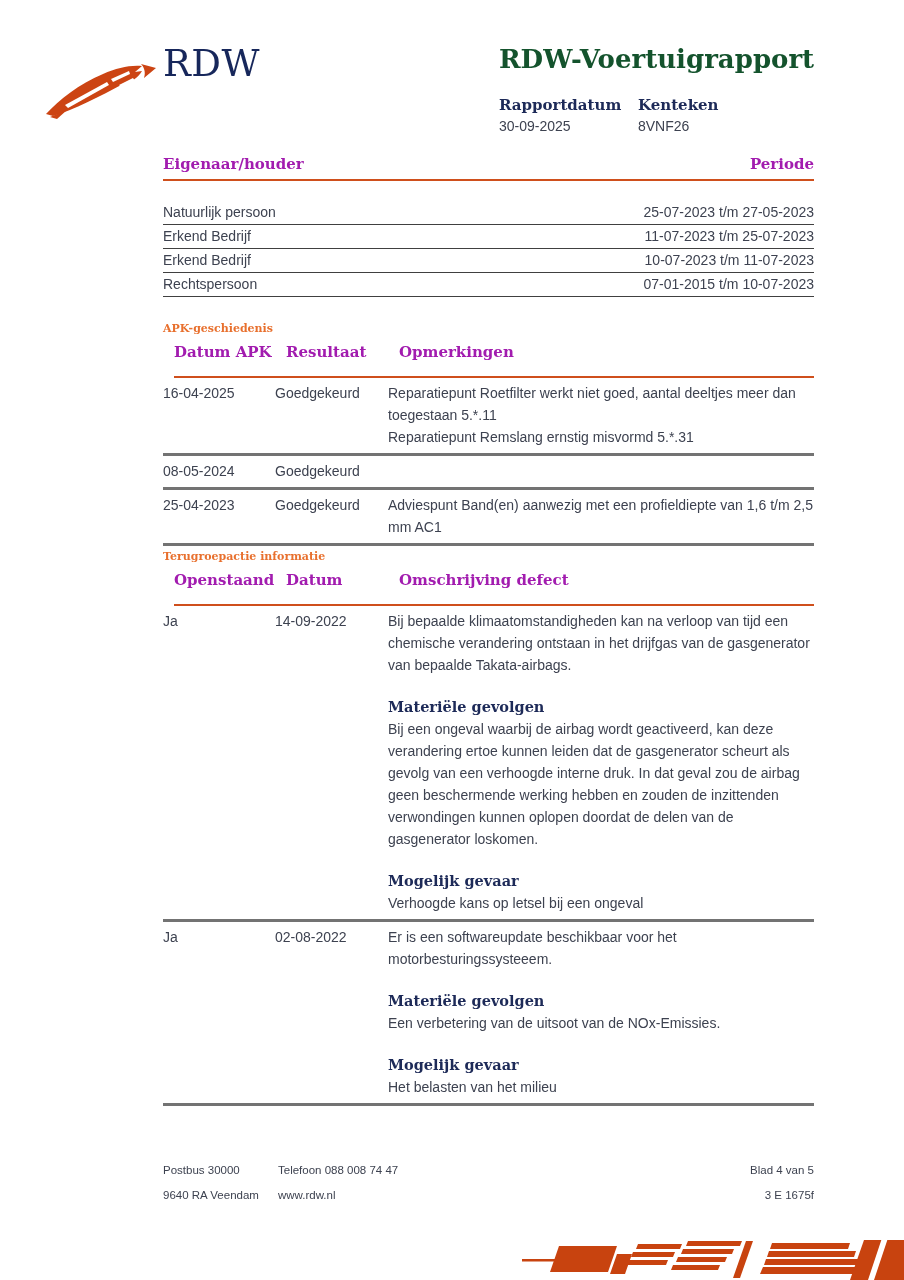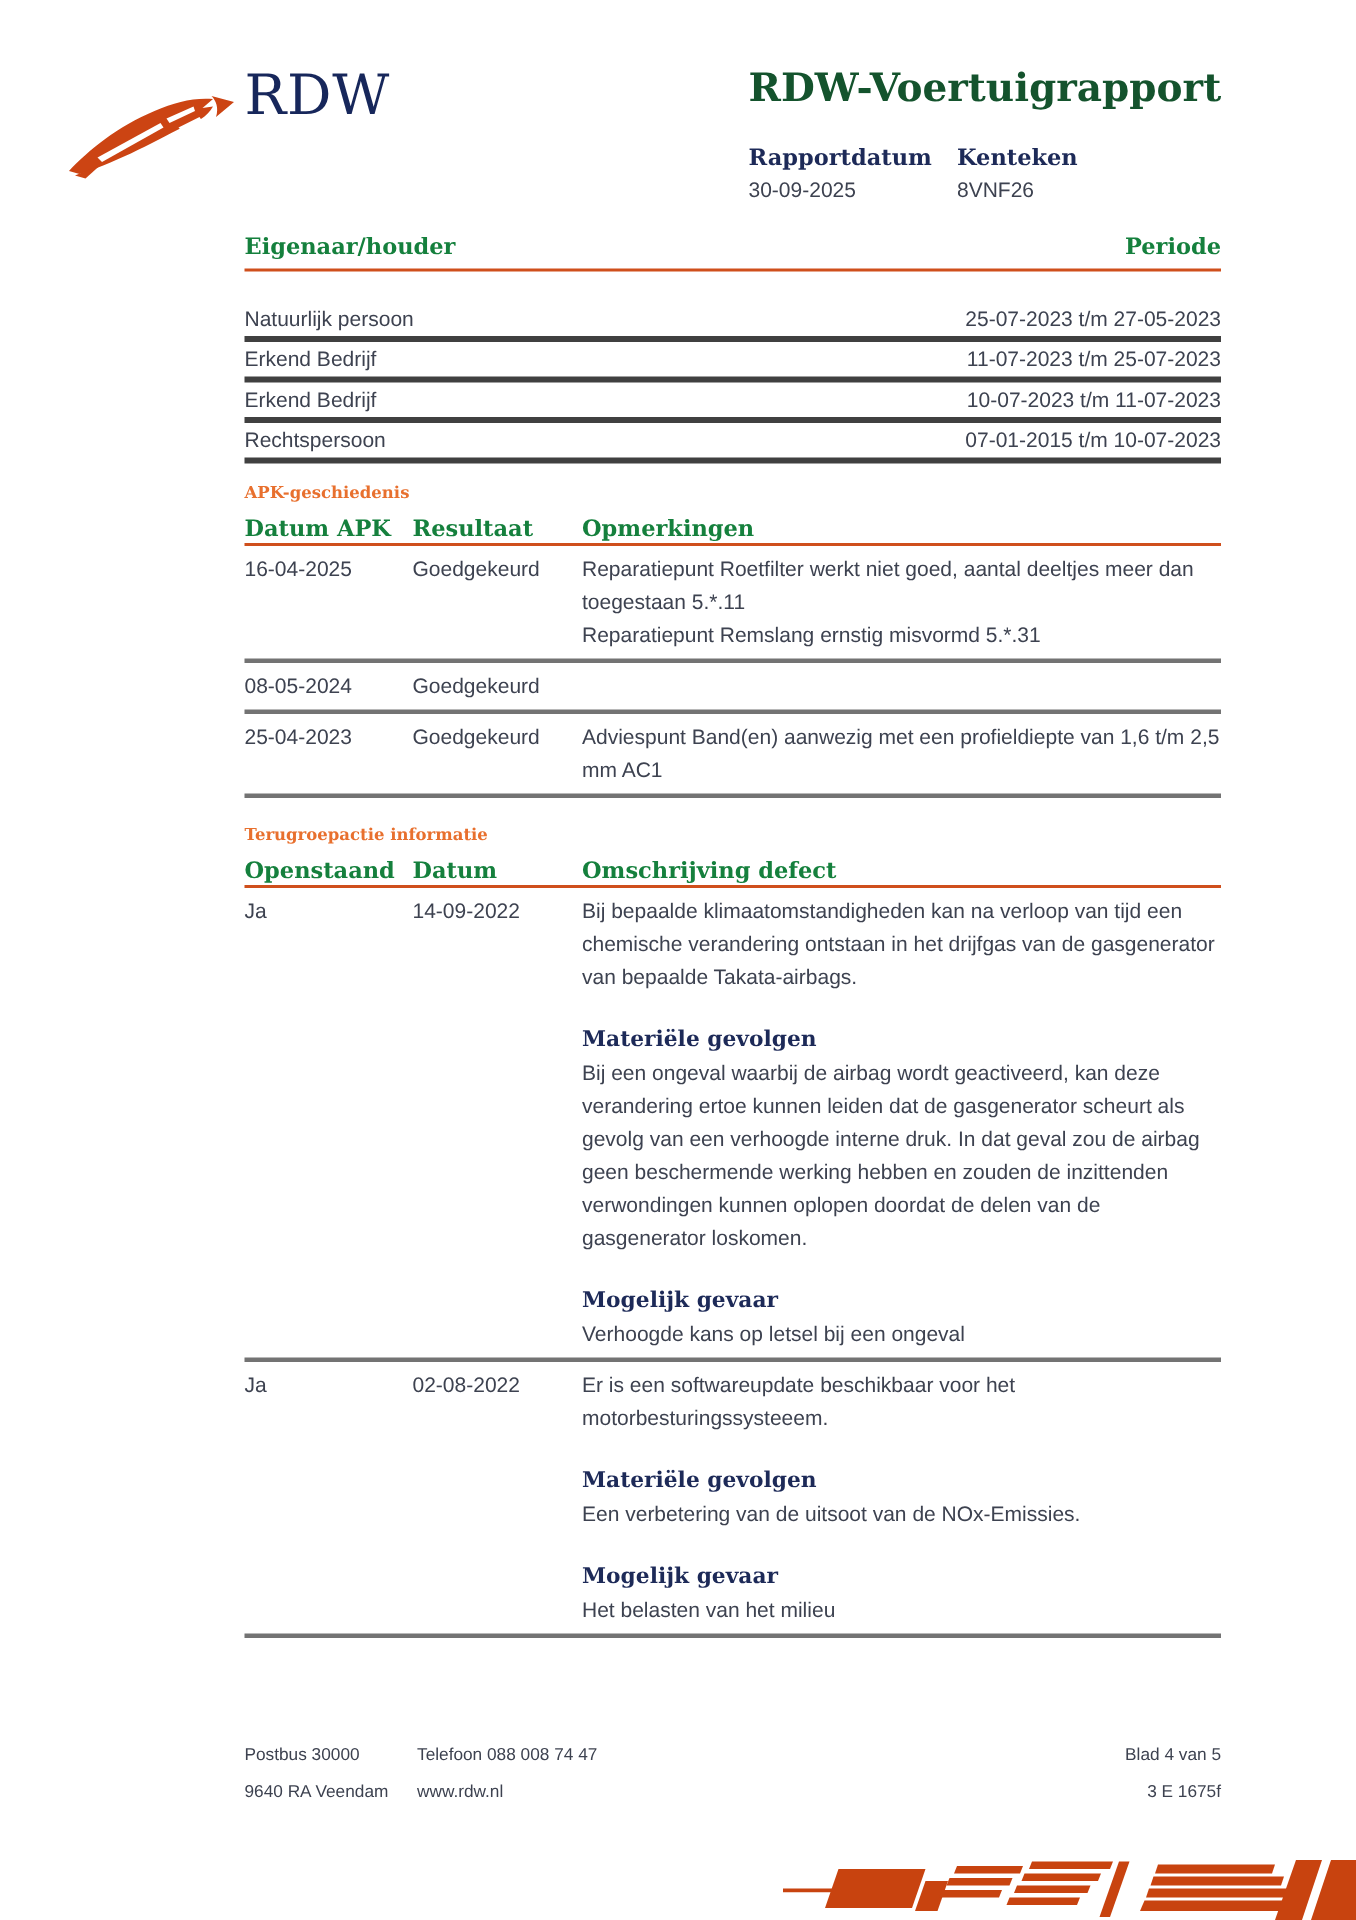--- a/index.html
+++ b/index.html
@@ -25,44 +25,44 @@
   .meta-label {
     position:absolute; top:96px;
     font-family:"DejaVu Serif", serif; font-weight:bold;
     font-size:15px; color:#1d2a58;
   }
   .meta-value { position:absolute; top:118px; font-size:14px; color:#3d4250; }
   .meta-1 { left:499px; } .meta-2 { left:638px; }
 
   
   .content { position:absolute; left:163px; width:651px; }
-  .serif-bold { font-family:"DejaVu Serif", serif; font-weight:bold; color:#15803d; font-size:15px; }
+  .serif-bold { font-family:"DejaVu Serif", serif; font-weight:bold; color:#a21caf; font-size:15px; }
   .orange-rule { border-bottom:2px solid #cf4f1c; }
   .section-heading {
     font-family:"DejaVu Serif", serif; font-weight:bold;
     font-size:11px; color:#e8702e; margin-bottom:8px;
   }
-  .thead { display:flex; padding-bottom:1px; }
+  .thead { display:flex; padding-bottom:15px;margin-left:11px; }
   .c1 { width:112px; flex:none; }
   .c2 { width:113px; flex:none; }
   .c3 { flex:1; }
   .row { display:flex; border-bottom:3px solid #737373; font-size:14px; line-height:22px; padding:4px 0 5px 0; }
   .row:last-child { }
   p.para { margin:0; }
   .sub-head {
     font-family:"DejaVu Serif", serif; font-weight:bold;
     color:#1d2a58; font-size:14.5px; margin-top:20px;
   }
 
   
   .owner-head { display:flex; justify-content:space-between; padding-bottom:6px; }
   .owner-rows { margin-top:20px; }
   .owner-row {
     display:flex; justify-content:space-between;
-    font-size:14px; padding:3px 0 4px 0; border-bottom:4px solid #404040;
+    font-size:14px; padding:3px 0 4px 0; border-bottom:1px solid #404040;
   }
 
   
   .footer { position:absolute; left:163px; top:1164px; width:651px; font-size:11.5px; color:#3d4250; }
   .footer-line { display:flex; margin-bottom:13px; }
   .f-col1 { width:115px; flex:none; }
   .f-col2 { flex:1; }
   .f-col3 { flex:none; text-align:right; }
   .decor { position:absolute; right:0; bottom:0; }
 </style>

